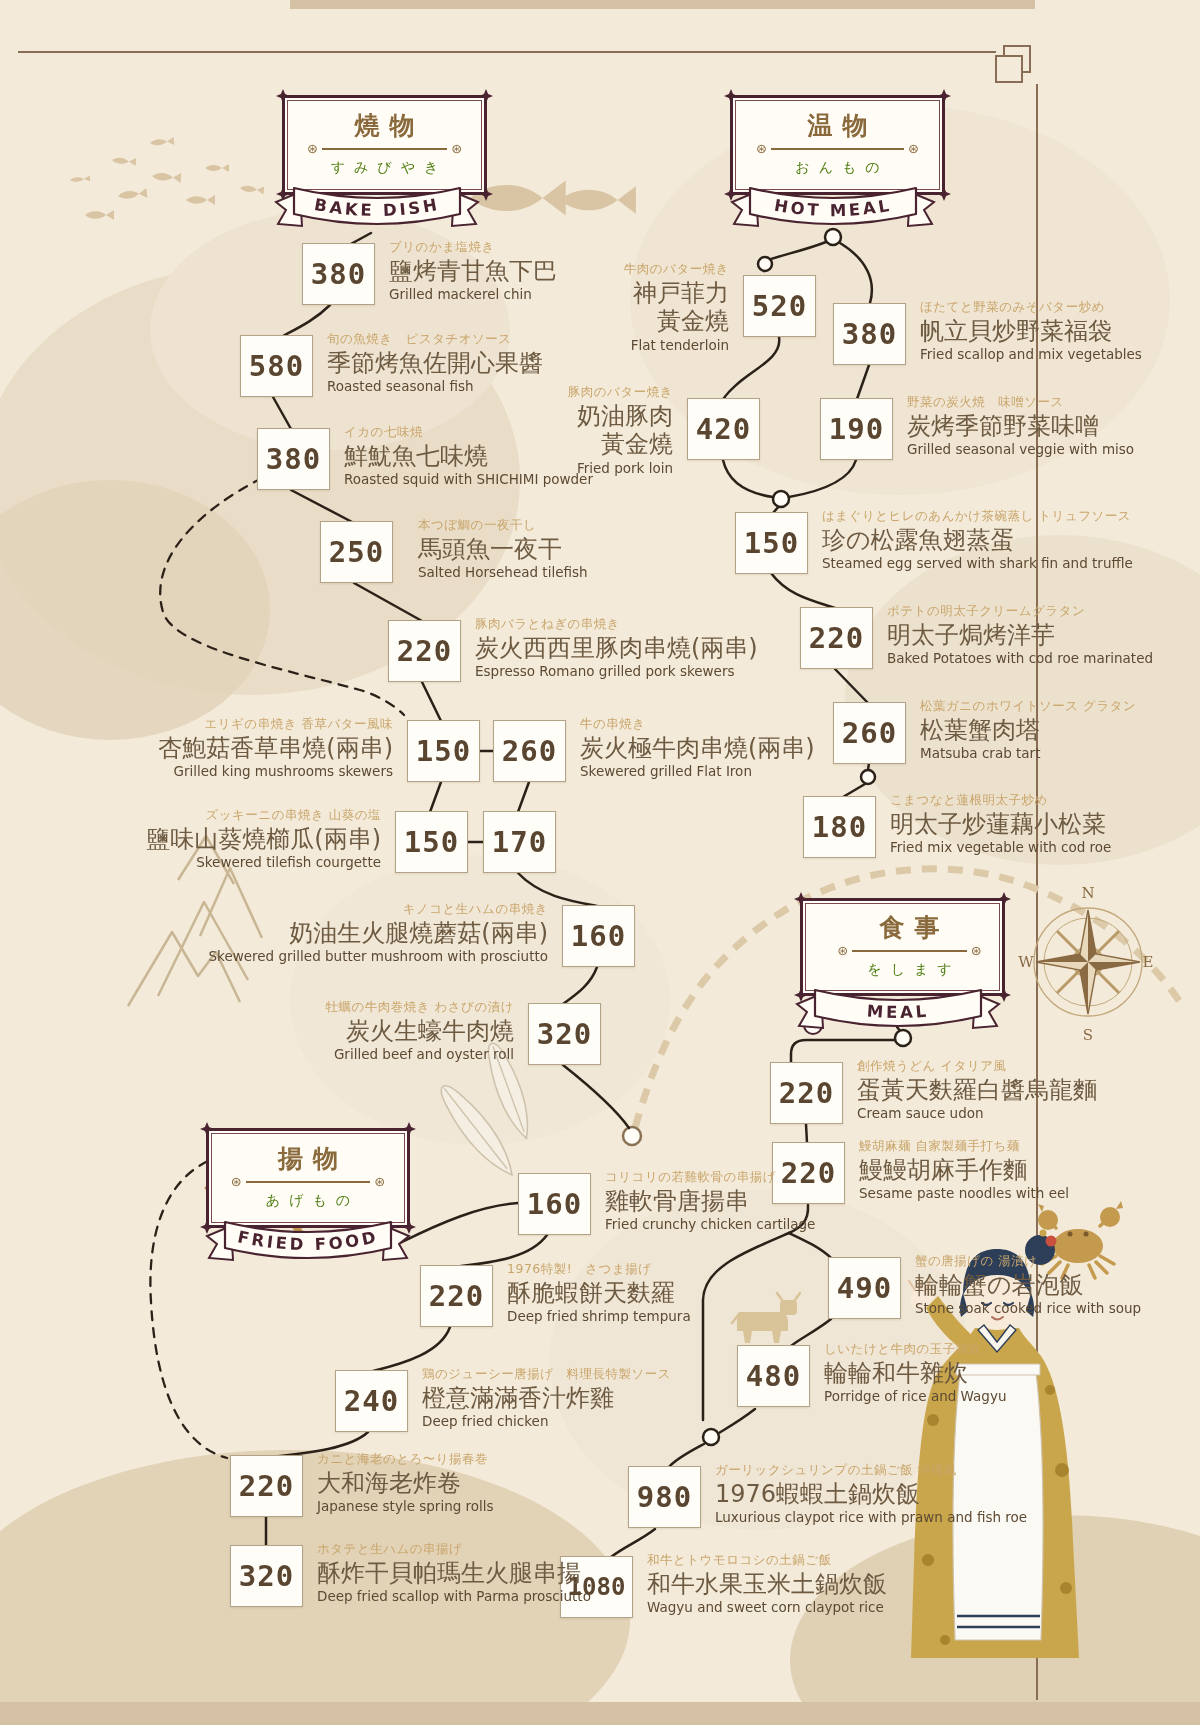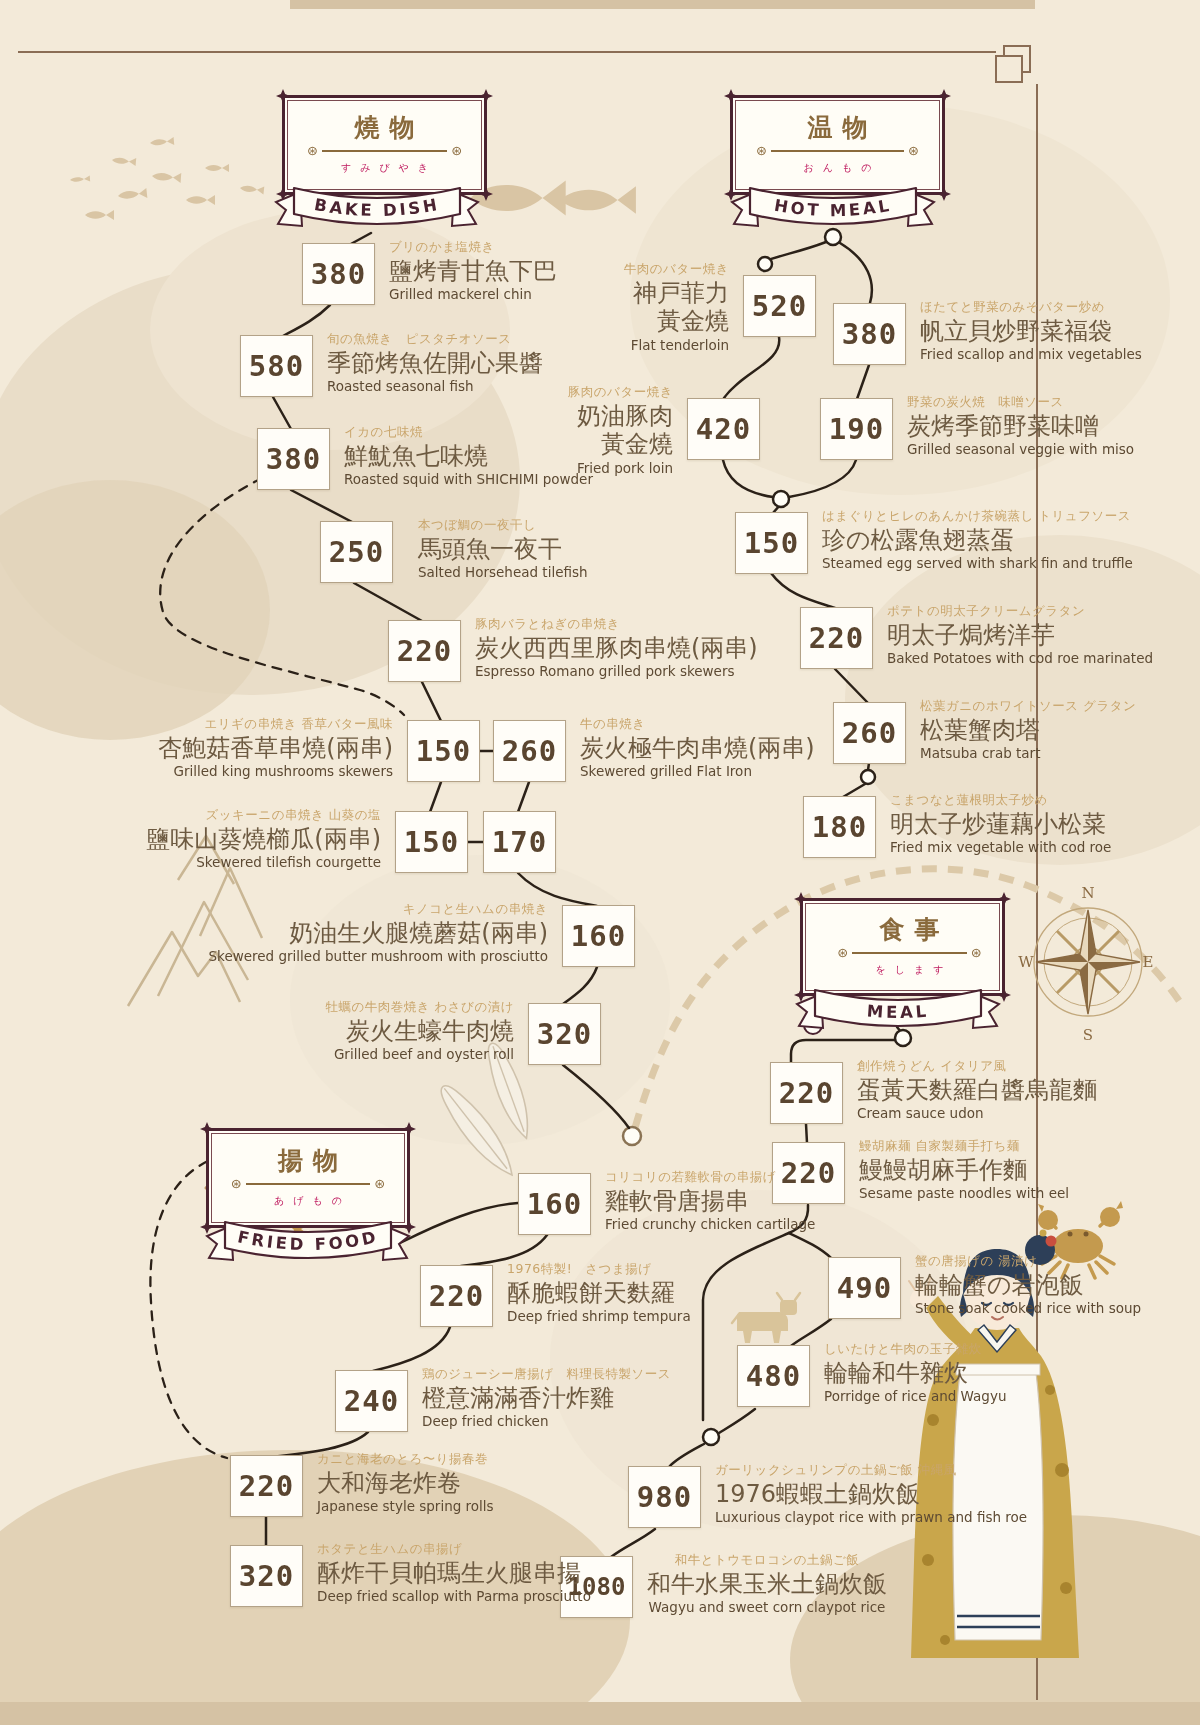--- a/index.html
+++ b/index.html
@@ -26,21 +26,21 @@
 
   
   .hdr{position:absolute;}
   .hdr-frame{position:absolute;background:#fffdf6;border:3px solid #4a2330;border-radius:3px;
     box-shadow:inset 0 0 0 2px #fffdf6, inset 0 0 0 3px #7a4a50;
     display:flex;flex-direction:column;align-items:center;justify-content:center;gap:4px;box-sizing:border-box;}
   .hdr-title{font-size:25px;font-weight:700;color:#8a6a3c;letter-spacing:10px;text-indent:10px;line-height:1;}
   .hdr-div{display:flex;align-items:center;width:78%;color:#8a6a3c;gap:4px;}
   .hdr-div .rule{flex:1;height:2px;background:#8a6a3c;}
   .hdr-div .star{font-size:13px;line-height:1;}
-  .hdr-kana{font-size:10px;color:#be185d;letter-spacing:9px;text-indent:9px;}
+  .hdr-kana{font-size:14px;color:#4d7c0f;letter-spacing:9px;text-indent:9px;}
   .orn{position:absolute;width:14px;height:14px;background:#4a2330;
        clip-path:polygon(50% 0,65% 35%,100% 50%,65% 65%,50% 100%,35% 65%,0 50%,35% 35%);}
   .orn.tl{left:-9px;top:-9px;} .orn.tr{right:-9px;top:-9px;}
   .orn.bl{left:-9px;bottom:-9px;} .orn.br{right:-9px;bottom:-9px;}
   .ribbon{position:absolute;overflow:visible;}
   .ribbon-text{font-family:"DejaVu Sans",sans-serif;font-weight:700;font-size:16.5px;letter-spacing:3px;fill:#4a2330;}
 </style>
 </head>
 <body>
 
@@ -529,21 +529,21 @@
         <div class="t-name">輪輪和牛雜炊</div>
         <div class="t-en">Porridge of rice and Wagyu</div>
       </div>
       <div class="price-box" style="left: 628px; top: 1466px;">980</div>
       <div class="item-text right" style="top: 1462px; left: 715px;">
         <div class="t-jp">ガーリックシュリンプの土鍋ご飯 沖縄風</div>
         <div class="t-name">1976蝦蝦土鍋炊飯</div>
         <div class="t-en">Luxurious claypot rice with prawn and fish roe</div>
       </div>
       <div class="price-box p4" style="left: 560px; top: 1556px;">1080</div>
-      <div class="item-text right" style="top: 1552px; left: 647px; align-items: center;">
+      <div class="item-text right" style="top: 1552px; left: 647px;">
         <div class="t-jp">和牛とトウモロコシの土鍋ご飯</div>
         <div class="t-name">和牛水果玉米土鍋炊飯</div>
         <div class="t-en">Wagyu and sweet corn claypot rice</div>
       </div>
       <div class="price-box" style="left: 518px; top: 1173px;">160</div>
       <div class="item-text right" style="top: 1169px; left: 605px;">
         <div class="t-jp">コリコリの若雞軟骨の串揚げ</div>
         <div class="t-name">雞軟骨唐揚串</div>
         <div class="t-en">Fried crunchy chicken cartilage</div>
       </div>

